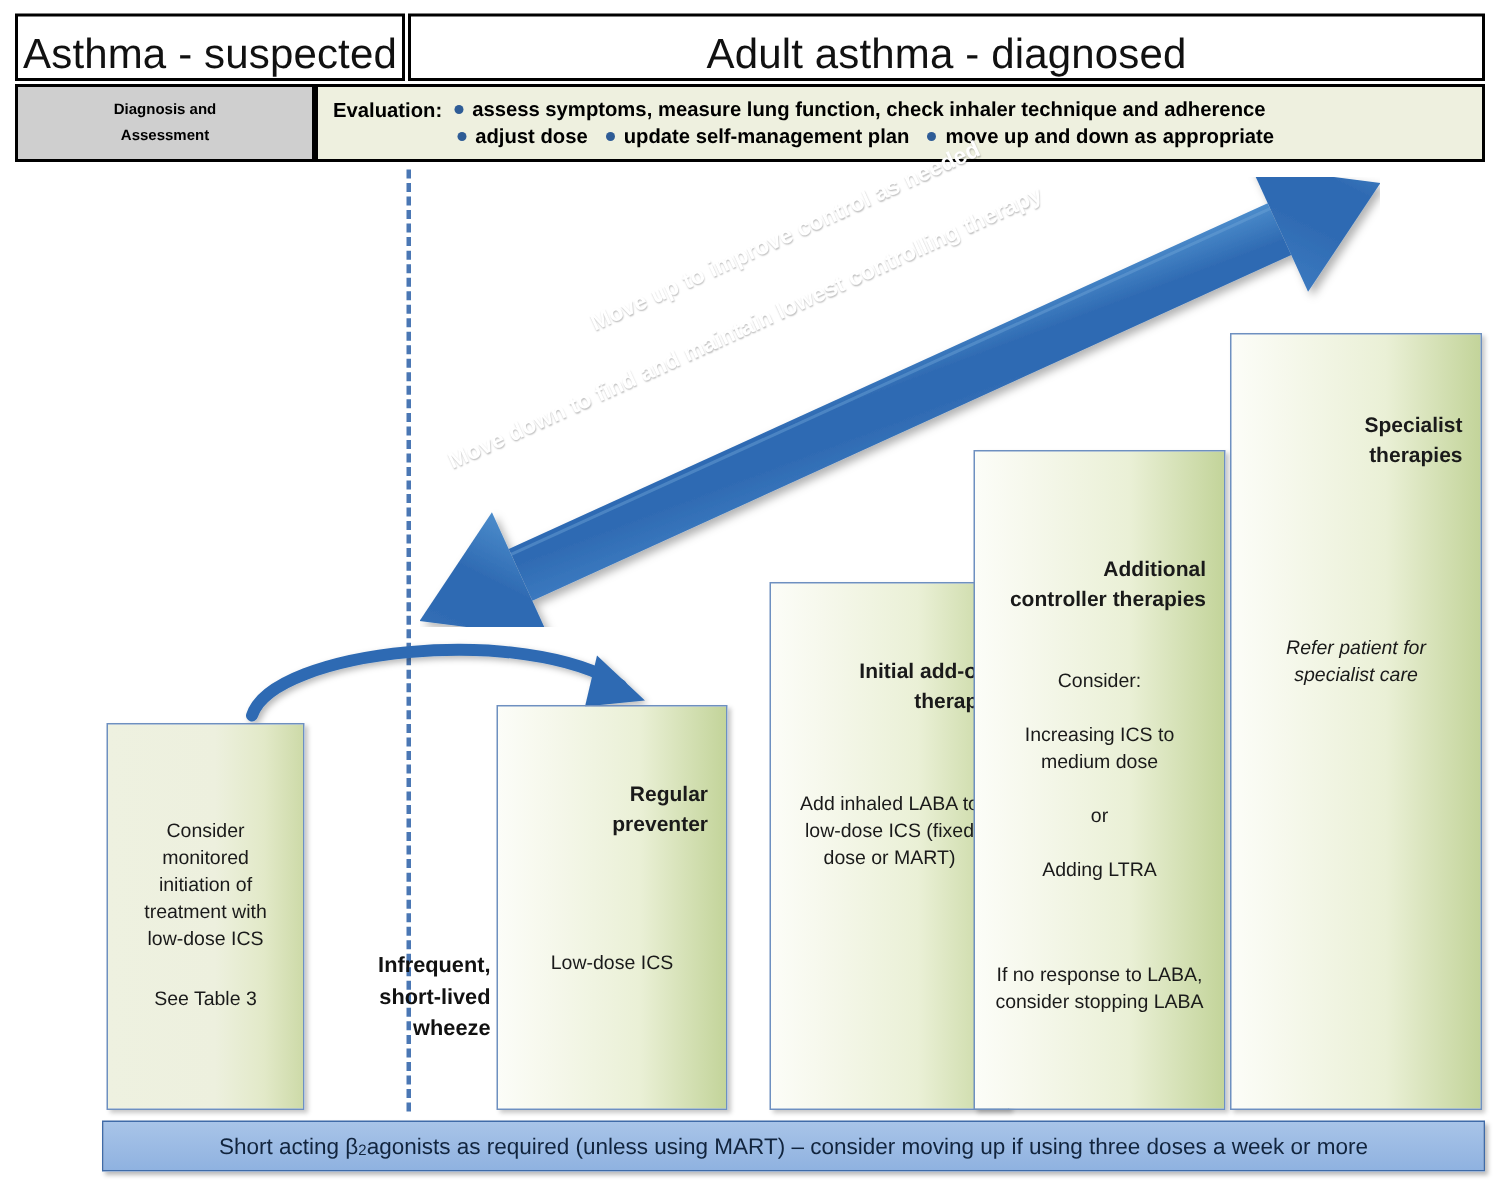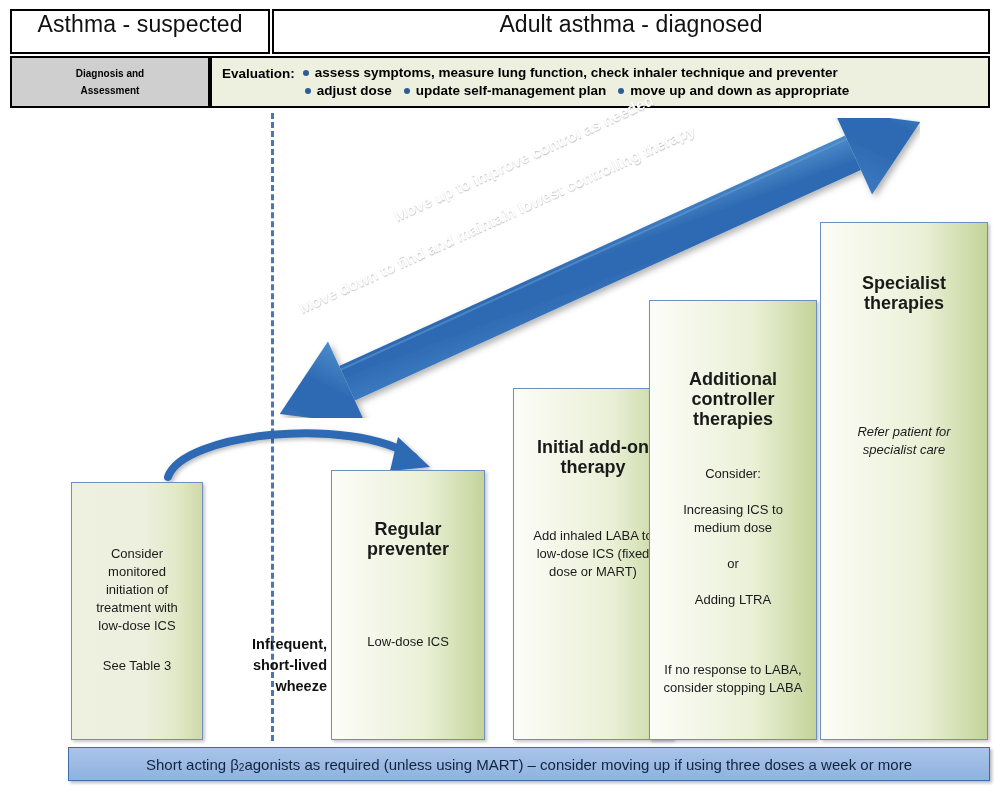--- a/index.html
+++ b/index.html
@@ -12,22 +12,22 @@
     position:relative;
   }
   #root{position:relative;width:1000px;height:793px;}
 
   
   .hdr-title{
     position:absolute;
     box-sizing:border-box;
     background:#ffffff;
     border:2px solid #000000;
-    display:flex;align-items:flex-start;justify-content:center;
-    font-size:23px;
+    display:flex;align-items:flex-end;justify-content:center;
+    font-size:28px;
     letter-spacing:.1px;
     color:#111;
   }
   #hdr-suspected{left:10px;top:9px;width:260px;height:45px;}
   #hdr-diagnosed{left:272px;top:9px;width:718px;height:45px;}
 
   .hdr-row2{
     position:absolute;
     box-sizing:border-box;
     border:2px solid #000000;
@@ -69,21 +69,21 @@
     box-sizing:border-box;
     border:1px solid #6e90c0;
     background:linear-gradient(to right,#fcfdf8 0%,#f6f8ec 22%,#eaf0d6 62%,#c3d49a 100%);
     box-shadow:2px 2px 3px rgba(0,0,0,.22);
     padding:10px 12px;
     text-align:center;
     display:flex;flex-direction:column;
     font-size:13px;
     color:#1a1a1a;
   }
-  .step .ttl{font-weight:bold;font-size:18px;line-height:20px;}
+  .step .ttl{font-weight:bold;font-size:14px;line-height:20px;text-align:right;}
   .step .body{font-size:13px;line-height:18px;}
   .step .body.ital{font-style:italic;}
 
   #step1{left:71px;top:482px;width:132px;height:258px;
          background:linear-gradient(to right,#eef1e0 0%,#edf0de 55%,#e2e9c8 80%,#cddaa8 100%);
          justify-content:flex-start;}
   #step1 .body{margin-top:52px;}
   #step1 .body2{margin-top:22px;font-size:13px;line-height:18px;}
 
   #step2{left:331px;top:470px;width:154px;height:270px;justify-content:flex-start;}
@@ -164,21 +164,21 @@
       <div>Assessment</div>
     </div>
   </div>
 
   <div class="hdr-row2" id="hdr-eval">
     <div class="evalwrap">
       <div class="evallabel">Evaluation:</div>
       <div class="evallines">
         <div class="evalline">
           <span class="bullet"></span>
-          <span class="evalitem">assess symptoms, measure lung function, check inhaler technique and preventer</span>
+          <span class="evalitem">assess symptoms, measure lung function, check inhaler technique and adherence</span>
         </div>
         <div class="evalline l2">
           <span class="bullet"></span>
           <span class="evalitem">adjust dose</span>
           <span class="bullet"></span>
           <span class="evalitem">update self-management plan</span>
           <span class="bullet"></span>
           <span class="evalitem">move up and down as appropriate</span>
         </div>
       </div>

